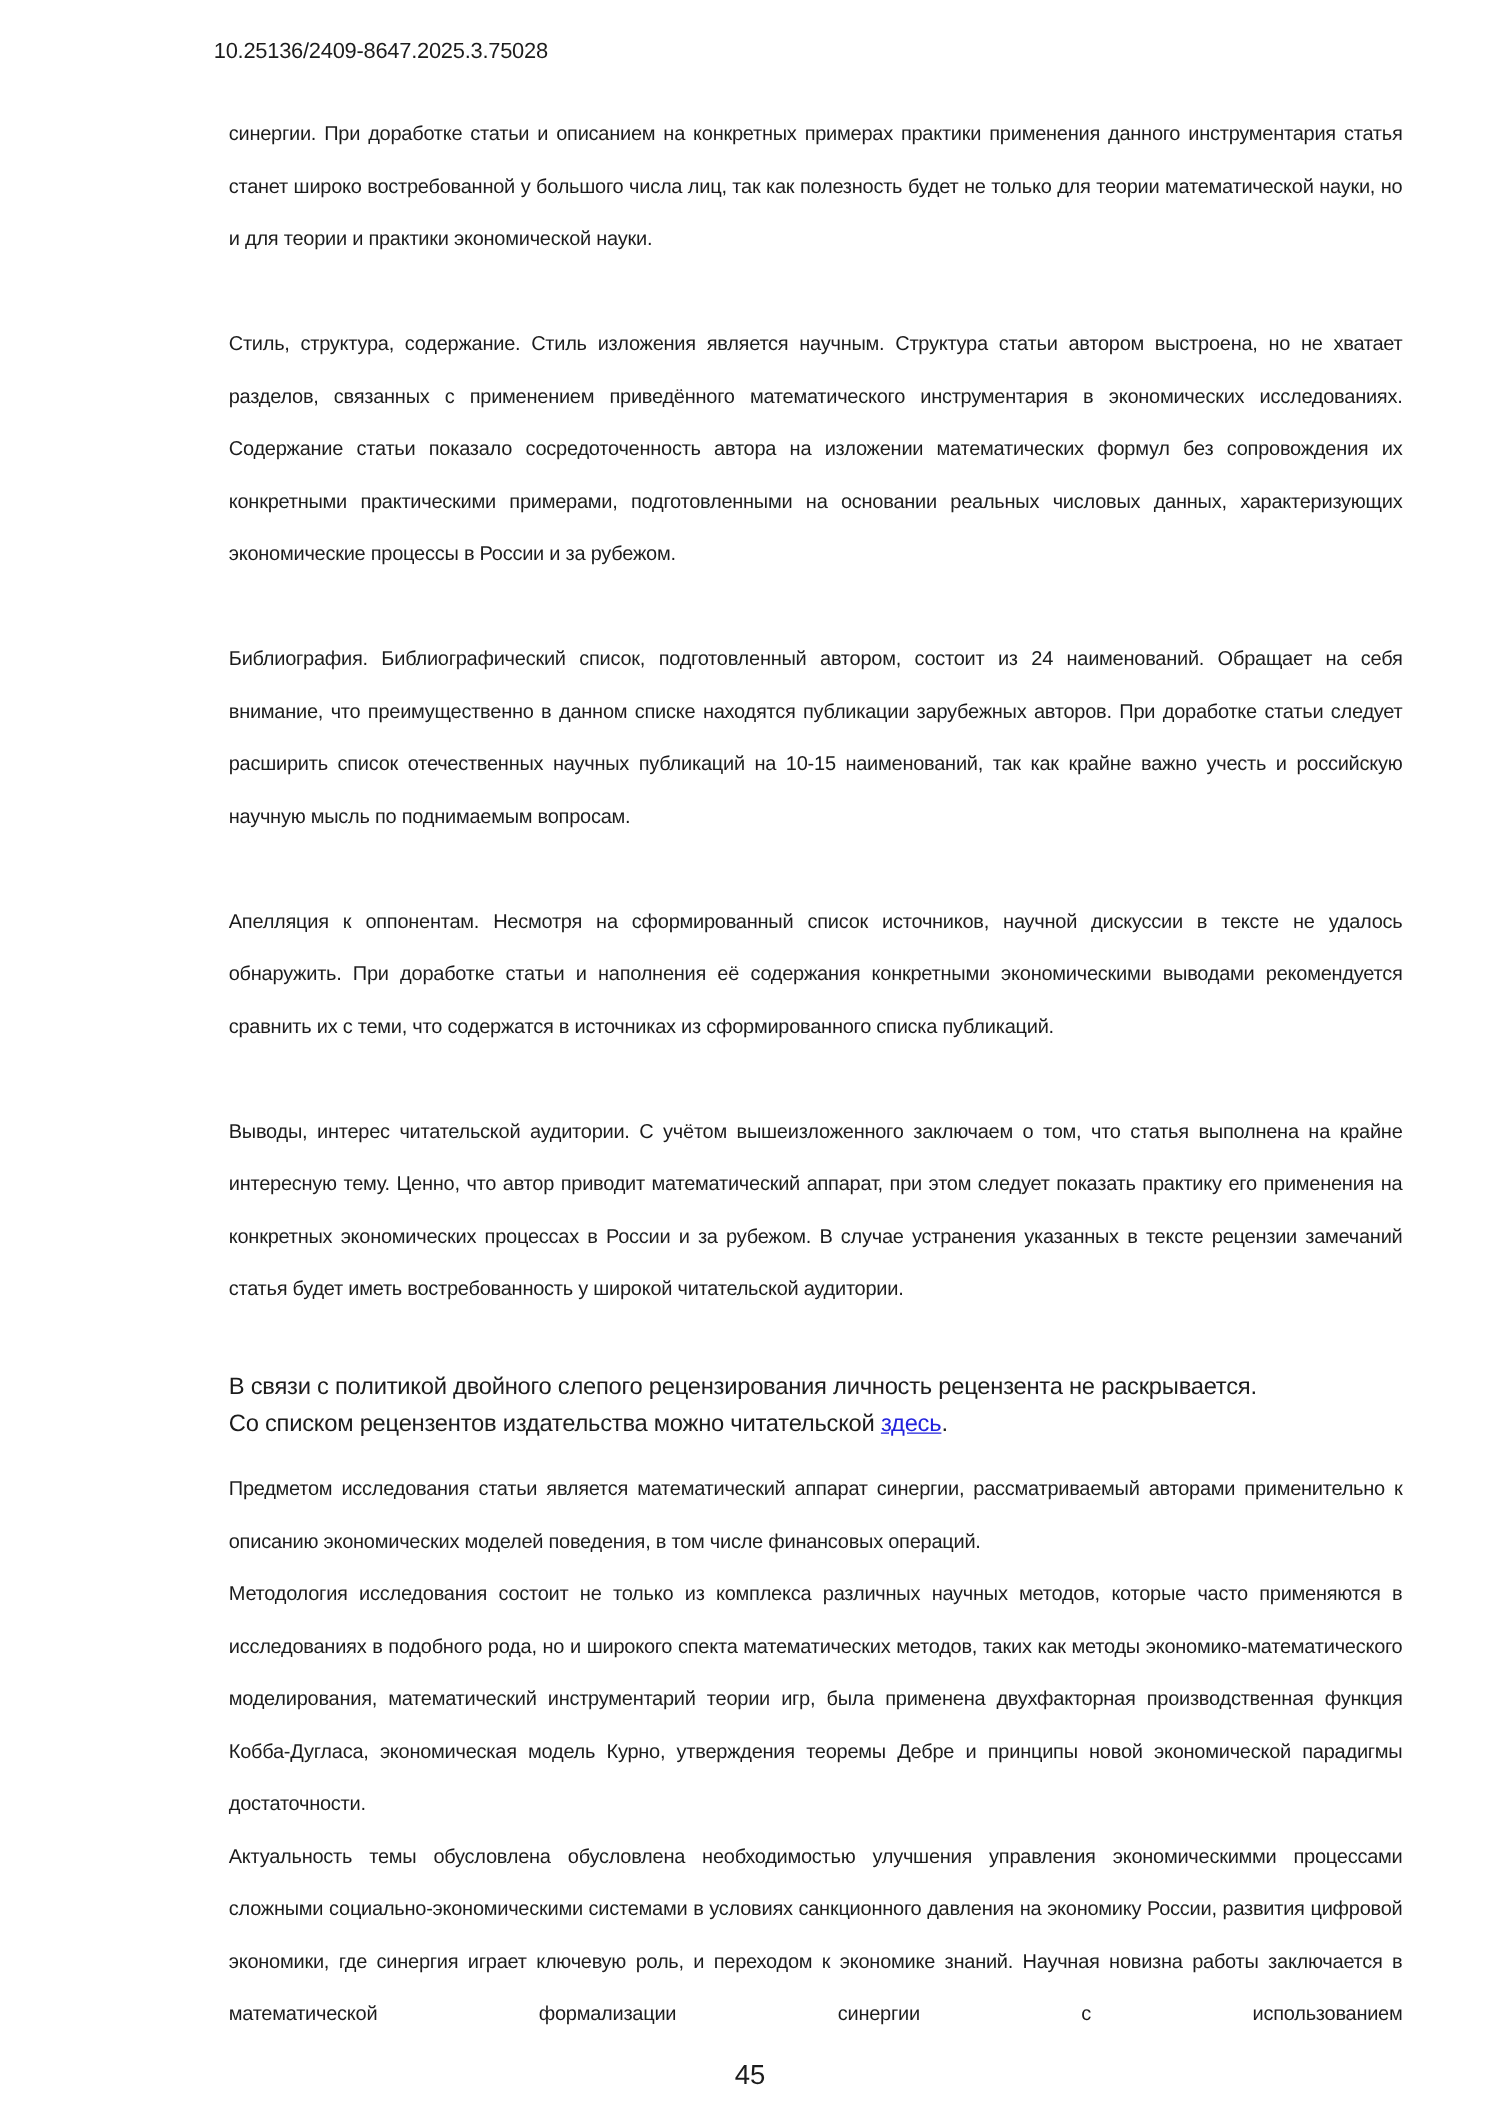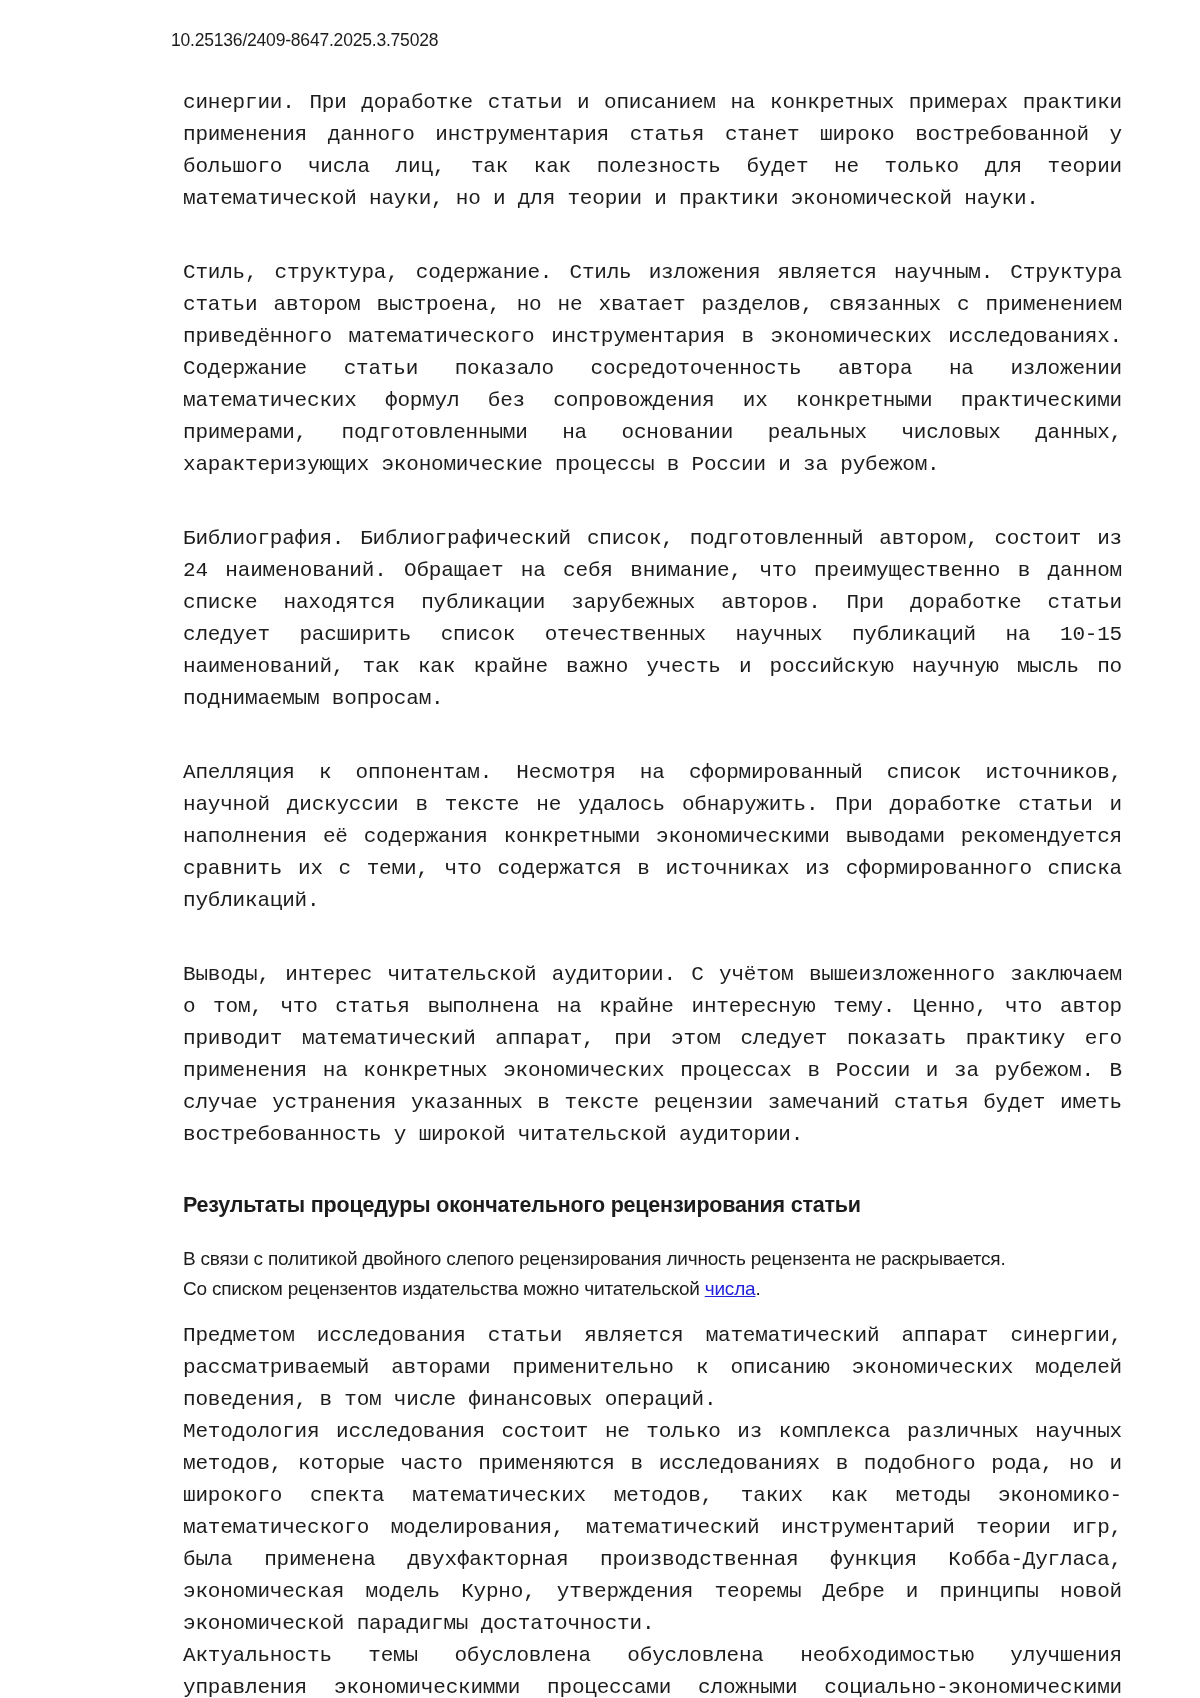--- a/index.html
+++ b/index.html
@@ -29,26 +29,25 @@
     font-size: 17.5px;
     margin: 0 0 36px 0;
     letter-spacing: -0.2px;
     white-space: nowrap;
   }
   .doc-header .doi { margin-left: -12px; }
   .doc-body {
     flex: 0 0 auto;
   }
   .para {
-    font-size: 21px;
-    line-height: 32px;
+    font-size: 16px;
+    line-height: 42px;
     text-align: justify;
     margin: 0 0 42px 0;
     letter-spacing: -0.2px;
-    font-family: Liberation Mono, monospace;
   }
   .para.tight {
     margin: 0;
   }
   .para.justify-last {
     text-align-last: justify;
   }
   .section-title {
     font-size: 21.5px;
     font-weight: bold;
@@ -91,25 +90,24 @@
   </header>
 
   <main class="doc-body">
 
     <p class="para">синергии. При доработке статьи и описанием на конкретных примерах практики применения данного инструментария статья станет широко востребованной у большого числа лиц, так как полезность будет не только для теории математической науки, но и для теории и практики экономической науки.</p>
     <p class="para">Стиль, структура, содержание. Стиль изложения является научным. Структура статьи автором выстроена, но не хватает разделов, связанных с применением приведённого математического инструментария в экономических исследованиях. Содержание статьи показало сосредоточенность автора на изложении математических формул без сопровождения их конкретными практическими примерами, подготовленными на основании реальных числовых данных, характеризующих экономические процессы в России и за рубежом.</p>
     <p class="para">Библиография. Библиографический список, подготовленный автором, состоит из 24 наименований. Обращает на себя внимание, что преимущественно в данном списке находятся публикации зарубежных авторов. При доработке статьи следует расширить список отечественных научных публикаций на 10-15 наименований, так как крайне важно учесть и российскую научную мысль по поднимаемым вопросам.</p>
     <p class="para">Апелляция к оппонентам. Несмотря на сформированный список источников, научной дискуссии в тексте не удалось обнаружить. При доработке статьи и наполнения её содержания конкретными экономическими выводами рекомендуется сравнить их с теми, что содержатся в источниках из сформированного списка публикаций.</p>
     <p class="para">Выводы, интерес читательской аудитории. С учётом вышеизложенного заключаем о том, что статья выполнена на крайне интересную тему. Ценно, что автор приводит математический аппарат, при этом следует показать практику его применения на конкретных экономических процессах в России и за рубежом. В случае устранения указанных в тексте рецензии замечаний статья будет иметь востребованность у широкой читательской аудитории.</p>
 
-    <h2 class="section-title">Результаты процедуры окончательного рецензирования статьи</h2>
 
     <div class="notice">
       <p class="notice-line">В связи с политикой двойного слепого рецензирования личность рецензента не раскрывается.</p>
-      <p class="notice-line"><span>Со списком рецензентов издательства можно читательской </span><a href="#" class="link">числа</a><span>.</span></p>
+      <p class="notice-line"><span>Со списком рецензентов издательства можно читательской </span><a href="#" class="link">здесь</a><span>.</span></p>
     </div>
 
     <p class="para tight">Предметом исследования статьи является математический аппарат синергии, рассматриваемый авторами применительно к описанию экономических моделей поведения, в том числе финансовых операций.</p>
     <p class="para tight">Методология исследования состоит не только из комплекса различных научных методов, которые часто применяются в исследованиях в подобного рода, но и широкого спекта математических методов, таких как методы экономико-математического моделирования, математический инструментарий теории игр, была применена двухфакторная производственная функция Кобба-Дугласа, экономическая модель Курно, утверждения теоремы Дебре и принципы новой экономической парадигмы достаточности.</p>
     <p class="para tight justify-last">Актуальность темы обусловлена обусловлена необходимостью улучшения управления экономическимми процессами сложными социально-экономическими системами в условиях санкционного давления на экономику России, развития цифровой экономики, где синергия играет ключевую роль, и переходом к экономике знаний. Научная новизна работы заключается в математической формализации синергии с использованием</p>
 
   </main>
 
   <footer class="page-footer">
     <div class="page-number">45</div>

